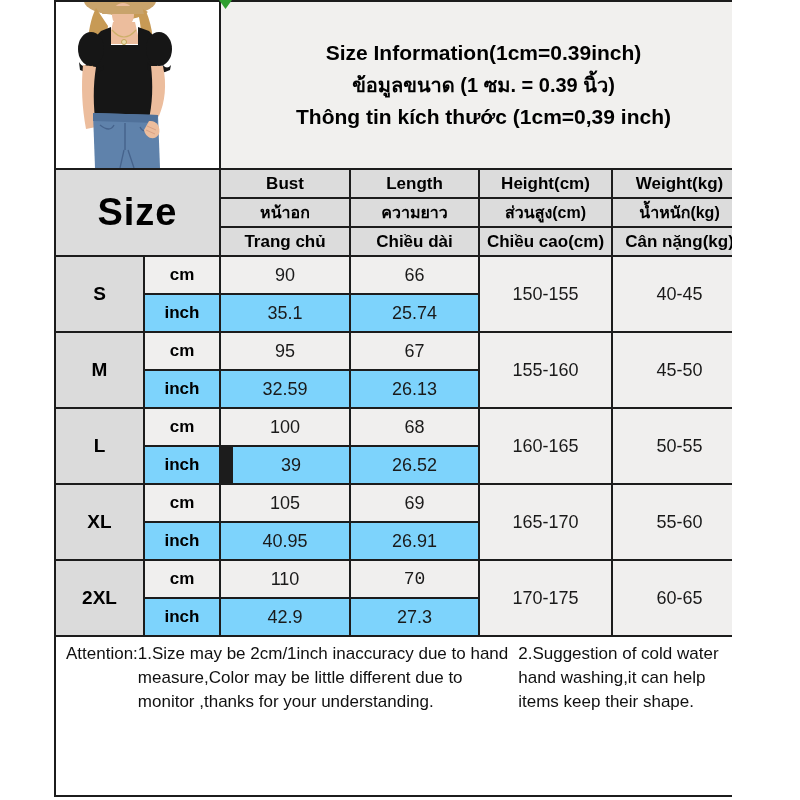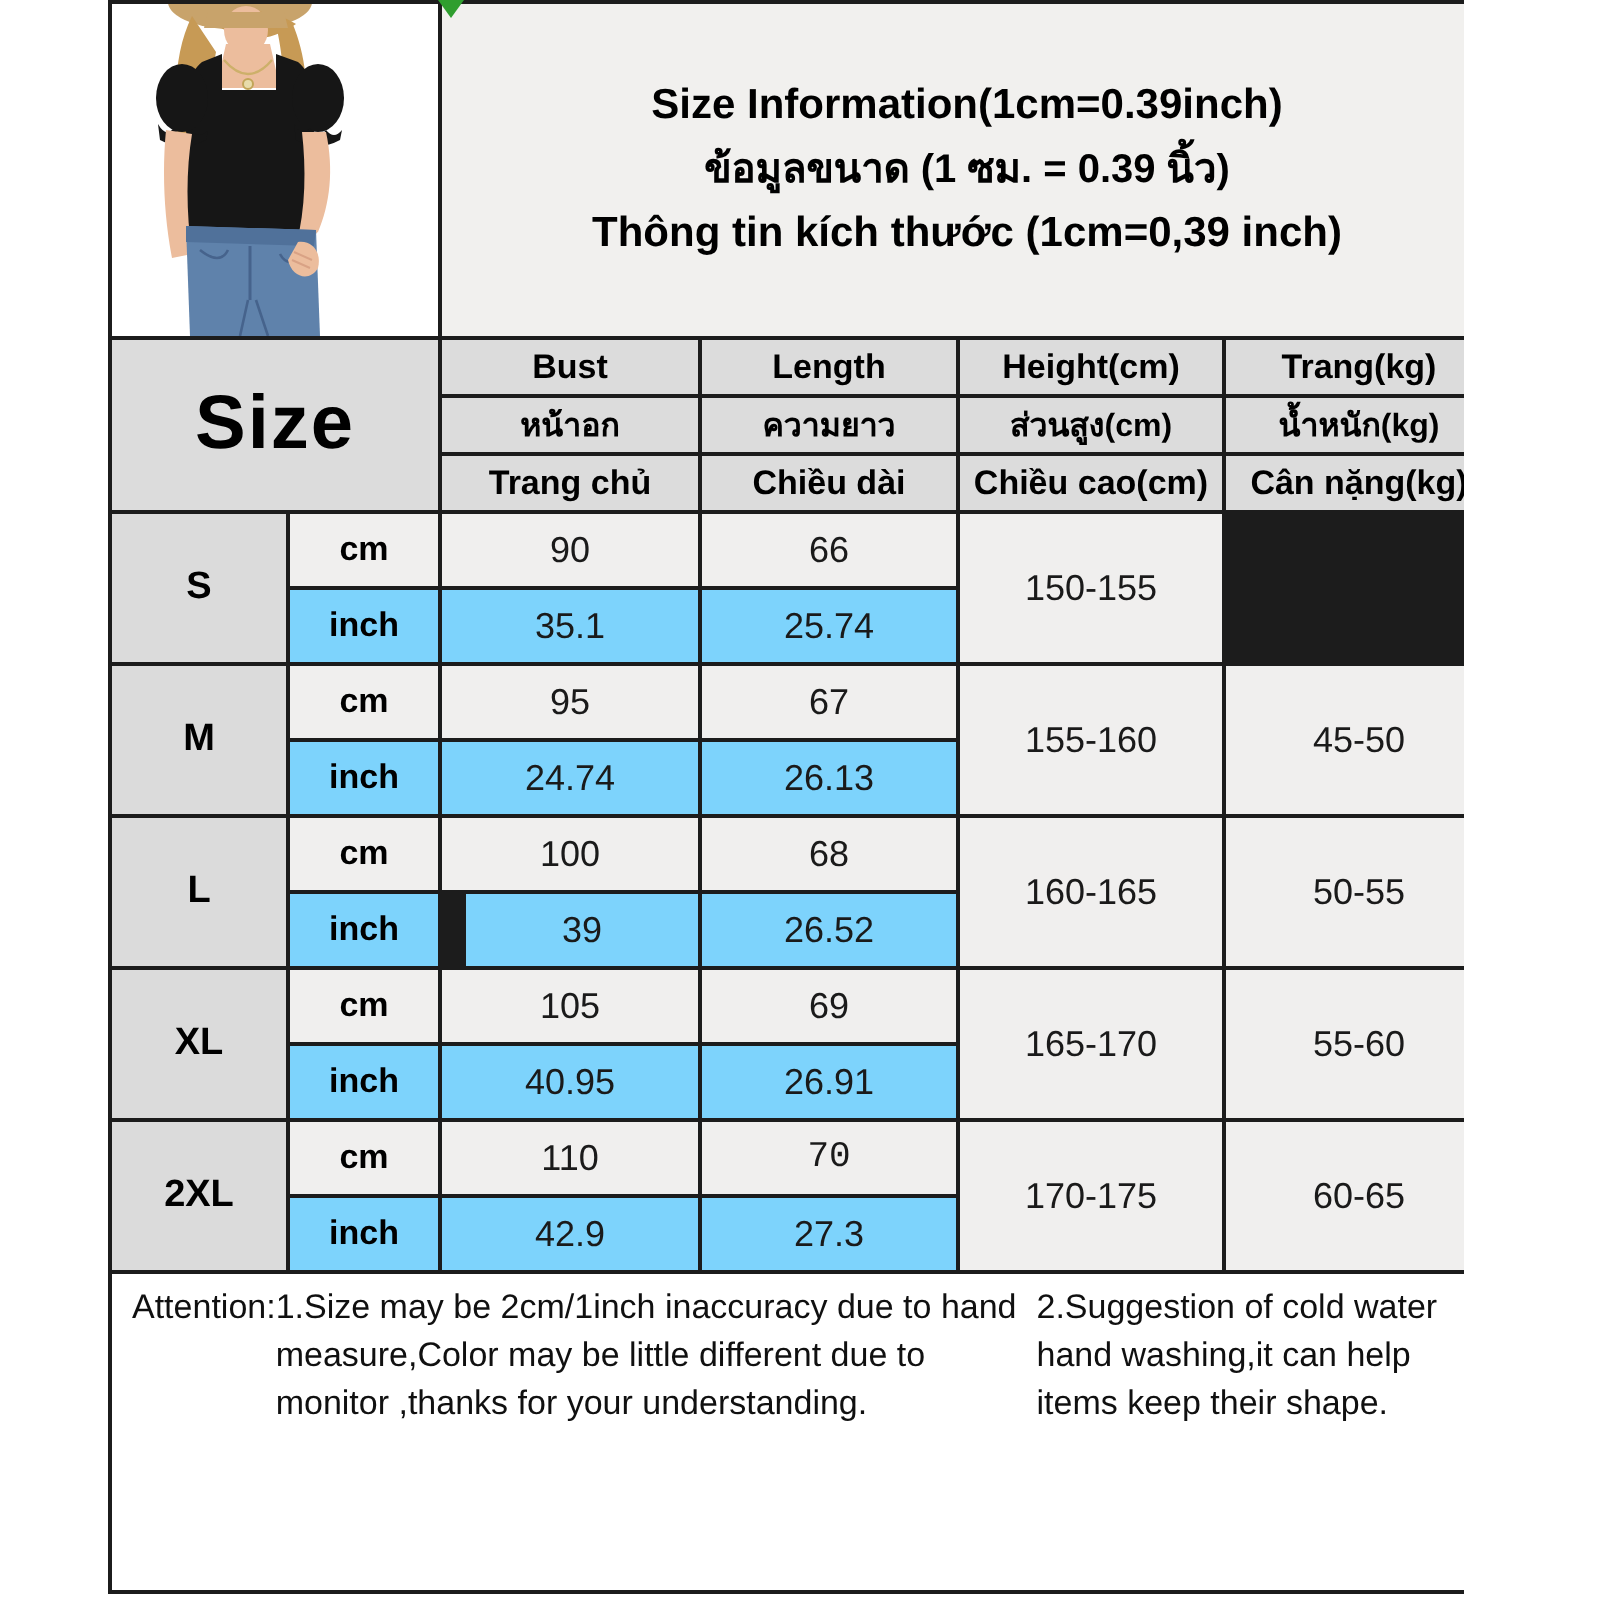--- a/index.html
+++ b/index.html
@@ -100,49 +100,50 @@
       <div class="title-line">Size Information(1cm=0.39inch)</div>
       <div class="title-line title-th">ข้อมูลขนาด (1 ซม. = 0.39 นิ้ว)</div>
       <div class="title-line">Thông tin kích thước (1cm=0,39 inch)</div>
     </div>
 
     <div class="c size-big" style="grid-column:1/3;grid-row:2/5;">Size</div>
 
     <div class="c g-head" style="grid-column:3;grid-row:2;">Bust</div>
     <div class="c g-head" style="grid-column:4;grid-row:2;">Length</div>
     <div class="c g-head" style="grid-column:5;grid-row:2;">Height(cm)</div>
-    <div class="c g-head" style="grid-column:6;grid-row:2;">Trang(kg)</div>
+    <div class="c g-head" style="grid-column:6;grid-row:2;">Weight(kg)</div>
 
     <div class="c g-head th" style="grid-column:3;grid-row:3;">หน้าอก</div>
     <div class="c g-head th" style="grid-column:4;grid-row:3;">ความยาว</div>
     <div class="c g-head th" style="grid-column:6;grid-row:3;">น้ำหนัก(kg)</div>
     <div class="c g-head th" style="grid-column:5;grid-row:3;">ส่วนสูง(cm)</div>
 
     <div class="c g-head" style="grid-column:3;grid-row:4;">Trang chủ</div>
     <div class="c g-head" style="grid-column:4;grid-row:4;">Chiều dài</div>
     <div class="c g-head" style="grid-column:5;grid-row:4;">Chiều cao(cm)</div>
     <div class="c g-head" style="grid-column:6;grid-row:4;">Cân nặng(kg)</div>
 
     <div class="c g-label" style="grid-column:1;grid-row:5/span 2;">S</div>
     <div class="c g-cm unit" style="grid-column:2;grid-row:5;">cm</div>
     <div class="c g-cm val" style="grid-column:3;grid-row:5;">90</div>
     <div class="c g-cm val" style="grid-column:4;grid-row:5;">66</div>
     <div class="c g-range val" style="grid-column:5;grid-row:5/span 2;">150-155</div>
+    <div class="c g-range val" style="grid-column:6;grid-row:5/span 2;">40-45</div>
     <div class="c g-wh unit" style="grid-column:2;grid-row:6;">inch</div>
     <div class="c g-wh val" style="grid-column:3;grid-row:6;">35.1</div>
     <div class="c g-wh val" style="grid-column:4;grid-row:6;">25.74</div>
 
     <div class="c g-label" style="grid-column:1;grid-row:7/span 2;">M</div>
     <div class="c g-cm unit" style="grid-column:2;grid-row:7;">cm</div>
     <div class="c g-cm val" style="grid-column:3;grid-row:7;">95</div>
     <div class="c g-cm val" style="grid-column:4;grid-row:7;">67</div>
     <div class="c g-range val" style="grid-column:5;grid-row:7/span 2;">155-160</div>
     <div class="c g-range val" style="grid-column:6;grid-row:7/span 2;">45-50</div>
     <div class="c g-wh unit" style="grid-column:2;grid-row:8;">inch</div>
-    <div class="c g-wh val" style="grid-column:3;grid-row:8;">24.74</div>
+    <div class="c g-wh val" style="grid-column:3;grid-row:8;">32.59</div>
     <div class="c g-wh val" style="grid-column:4;grid-row:8;">26.13</div>
 
     <div class="c g-label" style="grid-column:1;grid-row:9/span 2;">L</div>
     <div class="c g-cm unit" style="grid-column:2;grid-row:9;">cm</div>
     <div class="c g-cm val" style="grid-column:3;grid-row:9;">100</div>
     <div class="c g-cm val" style="grid-column:4;grid-row:9;">68</div>
     <div class="c g-range val" style="grid-column:5;grid-row:9/span 2;">160-165</div>
     <div class="c g-range val" style="grid-column:6;grid-row:9/span 2;">50-55</div>
     <div class="c g-wh unit" style="grid-column:2;grid-row:10;">inch</div>
     <div class="c g-wh val" style="grid-column:3;grid-row:10;margin-left:12px;">39</div>

